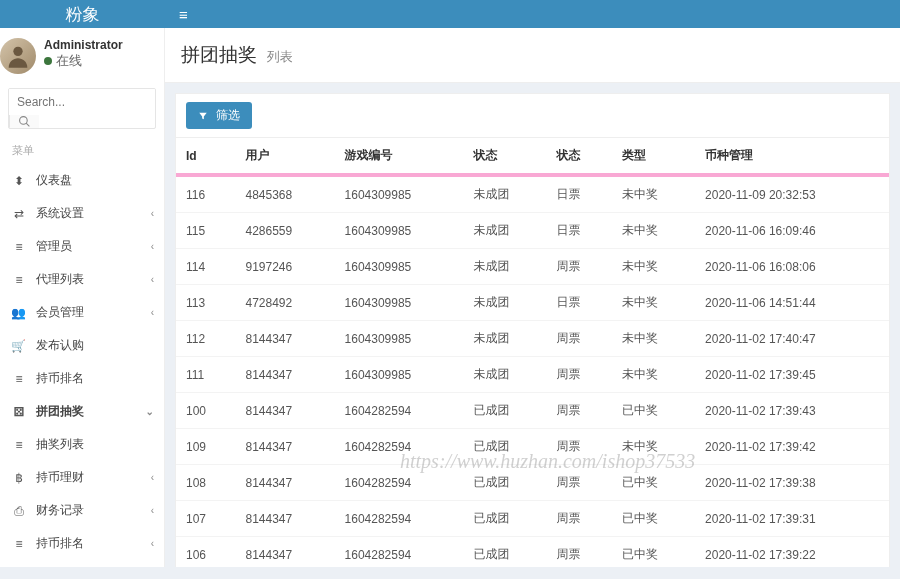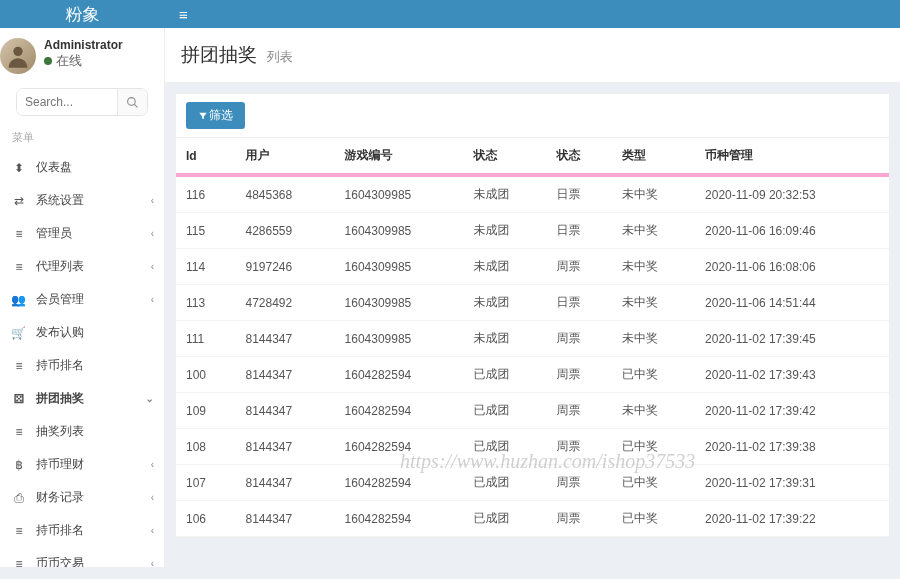--- a/index.html
+++ b/index.html
@@ -7,36 +7,36 @@
 .header { background: #3c8dbc; height: 28px; display: flex; align-items: center; }
 .logo { width: 165px; text-align: center; color: #fff; font-size: 17px; font-weight: 500; }
 .hamburger { color: #fff; padding: 0 14px; cursor: pointer; font-size: 15px; }
 .layout { display: flex; height: calc(100% - 40px); }
 .sidebar { width: 165px; background: #fff; border-right: 1px solid #eee; overflow-y: auto; }
 .user-box { display: flex; padding: 10px 0; gap: 8px; }
 .avatar { width: 36px; height: 36px; border-radius: 50%; background: linear-gradient(135deg,#d4c4aa,#a08a6a); display: flex; align-items: center; justify-content: center; }
 .user-name { font-size: 12px; font-weight: 600; color: #333; }
 .user-status { font-size: 13px; color: #666; display: flex; align-items: center; gap: 4px; }
 .dot { width: 8px; height: 8px; border-radius: 50%; background: #3c763d; }
-.search-box { margin: 4px 16px 10px; display: flex; border: 1px solid #e5e5e5; border-radius: 7px; overflow: hidden; }
+.search-box { margin: 4px 8px 10px; display: flex; border: 1px solid #e5e5e5; border-radius: 2px; overflow: hidden; flex-direction: column; }
 .search-box input { flex: 1; border: 0; padding: 6px 8px; font-size: 12px; outline: none; width: 100%; }
 .search-btn { width: 30px; background: #fafafa; border: 0; border-left: 1px solid #e5e5e5; cursor: pointer; color: #888; display: flex; align-items: center; justify-content: center; }
 .menu-hdr { padding: 4px 12px 6px; font-size: 11px; color: #aaa; }
 .menu { list-style: none; }
 .menu li { display: flex; align-items: center; padding: 8px 10px; font-size: 12px; color: #444; cursor: pointer; position: relative; }
 .menu li.active { font-weight: 600; }
 .menu .ico { width: 18px; text-align: center; margin-right: 8px; color: #555; font-size: 12px; }
 .menu .chev { position: absolute; right: 10px; font-size: 10px; color: #888; }
 .content { flex: 1; overflow-y: auto; }
 .title-bar { background: #fff; padding: 14px 16px; border-bottom: 1px solid #eee; }
 .title-main { font-size: 19px; color: #333; display: inline; }
 .title-sub { font-size: 13px; color: #888; margin-left: 6px; }
 .panel { background: #fff; margin: 10px; border: 1px solid #eee; }
 .filter-bar { padding: 8px 10px; border-bottom: 1px solid #eee; }
-.btn-filter { background: #3c8dbc; color: #fff; border: 0; padding: 5px 12px; border-radius: 3px; font-size: 12px; cursor: pointer; display: inline-flex; align-items: center; gap: 1px; }
+.btn-filter { background: #3c8dbc; color: #fff; border: 0; padding: 5px 12px; border-radius: 3px; font-size: 12px; cursor: pointer; display: inline-flex; align-items: center; gap: 8px; }
 table { width: 100%; border-collapse: collapse; font-size: 12px; }
 th { text-align: left; padding: 9px 10px; border-bottom: 4px solid #f9a8d4; font-weight: 600; color: #333; }
 td { padding: 9px 10px; border-bottom: 1px solid #f3f3f3; color: #555; }
 .watermark { position: absolute; top: 450px; left: 400px; font-size: 20px; color: rgba(120,120,120,0.35); font-family: serif; font-style: italic; pointer-events: none; }
 </style>
 </head>
 <body>
 
 <div class="header">
   <div class="logo">粉象</div>
@@ -192,20 +192,29 @@
             <tr>
               <td>113</td>
               <td>4728492</td>
               <td>1604309985</td>
               <td>未成团</td>
               <td>日票</td>
               <td>未中奖</td>
               <td>2020-11-06 14:51:44</td>
             </tr>
             <tr>
+              <td>112</td>
+              <td>8144347</td>
+              <td>1604309985</td>
+              <td>未成团</td>
+              <td>周票</td>
+              <td>未中奖</td>
+              <td>2020-11-02 17:40:47</td>
+            </tr>
+            <tr>
               <td>111</td>
               <td>8144347</td>
               <td>1604309985</td>
               <td>未成团</td>
               <td>周票</td>
               <td>未中奖</td>
               <td>2020-11-02 17:39:45</td>
             </tr>
             <tr>
               <td>100</td>

